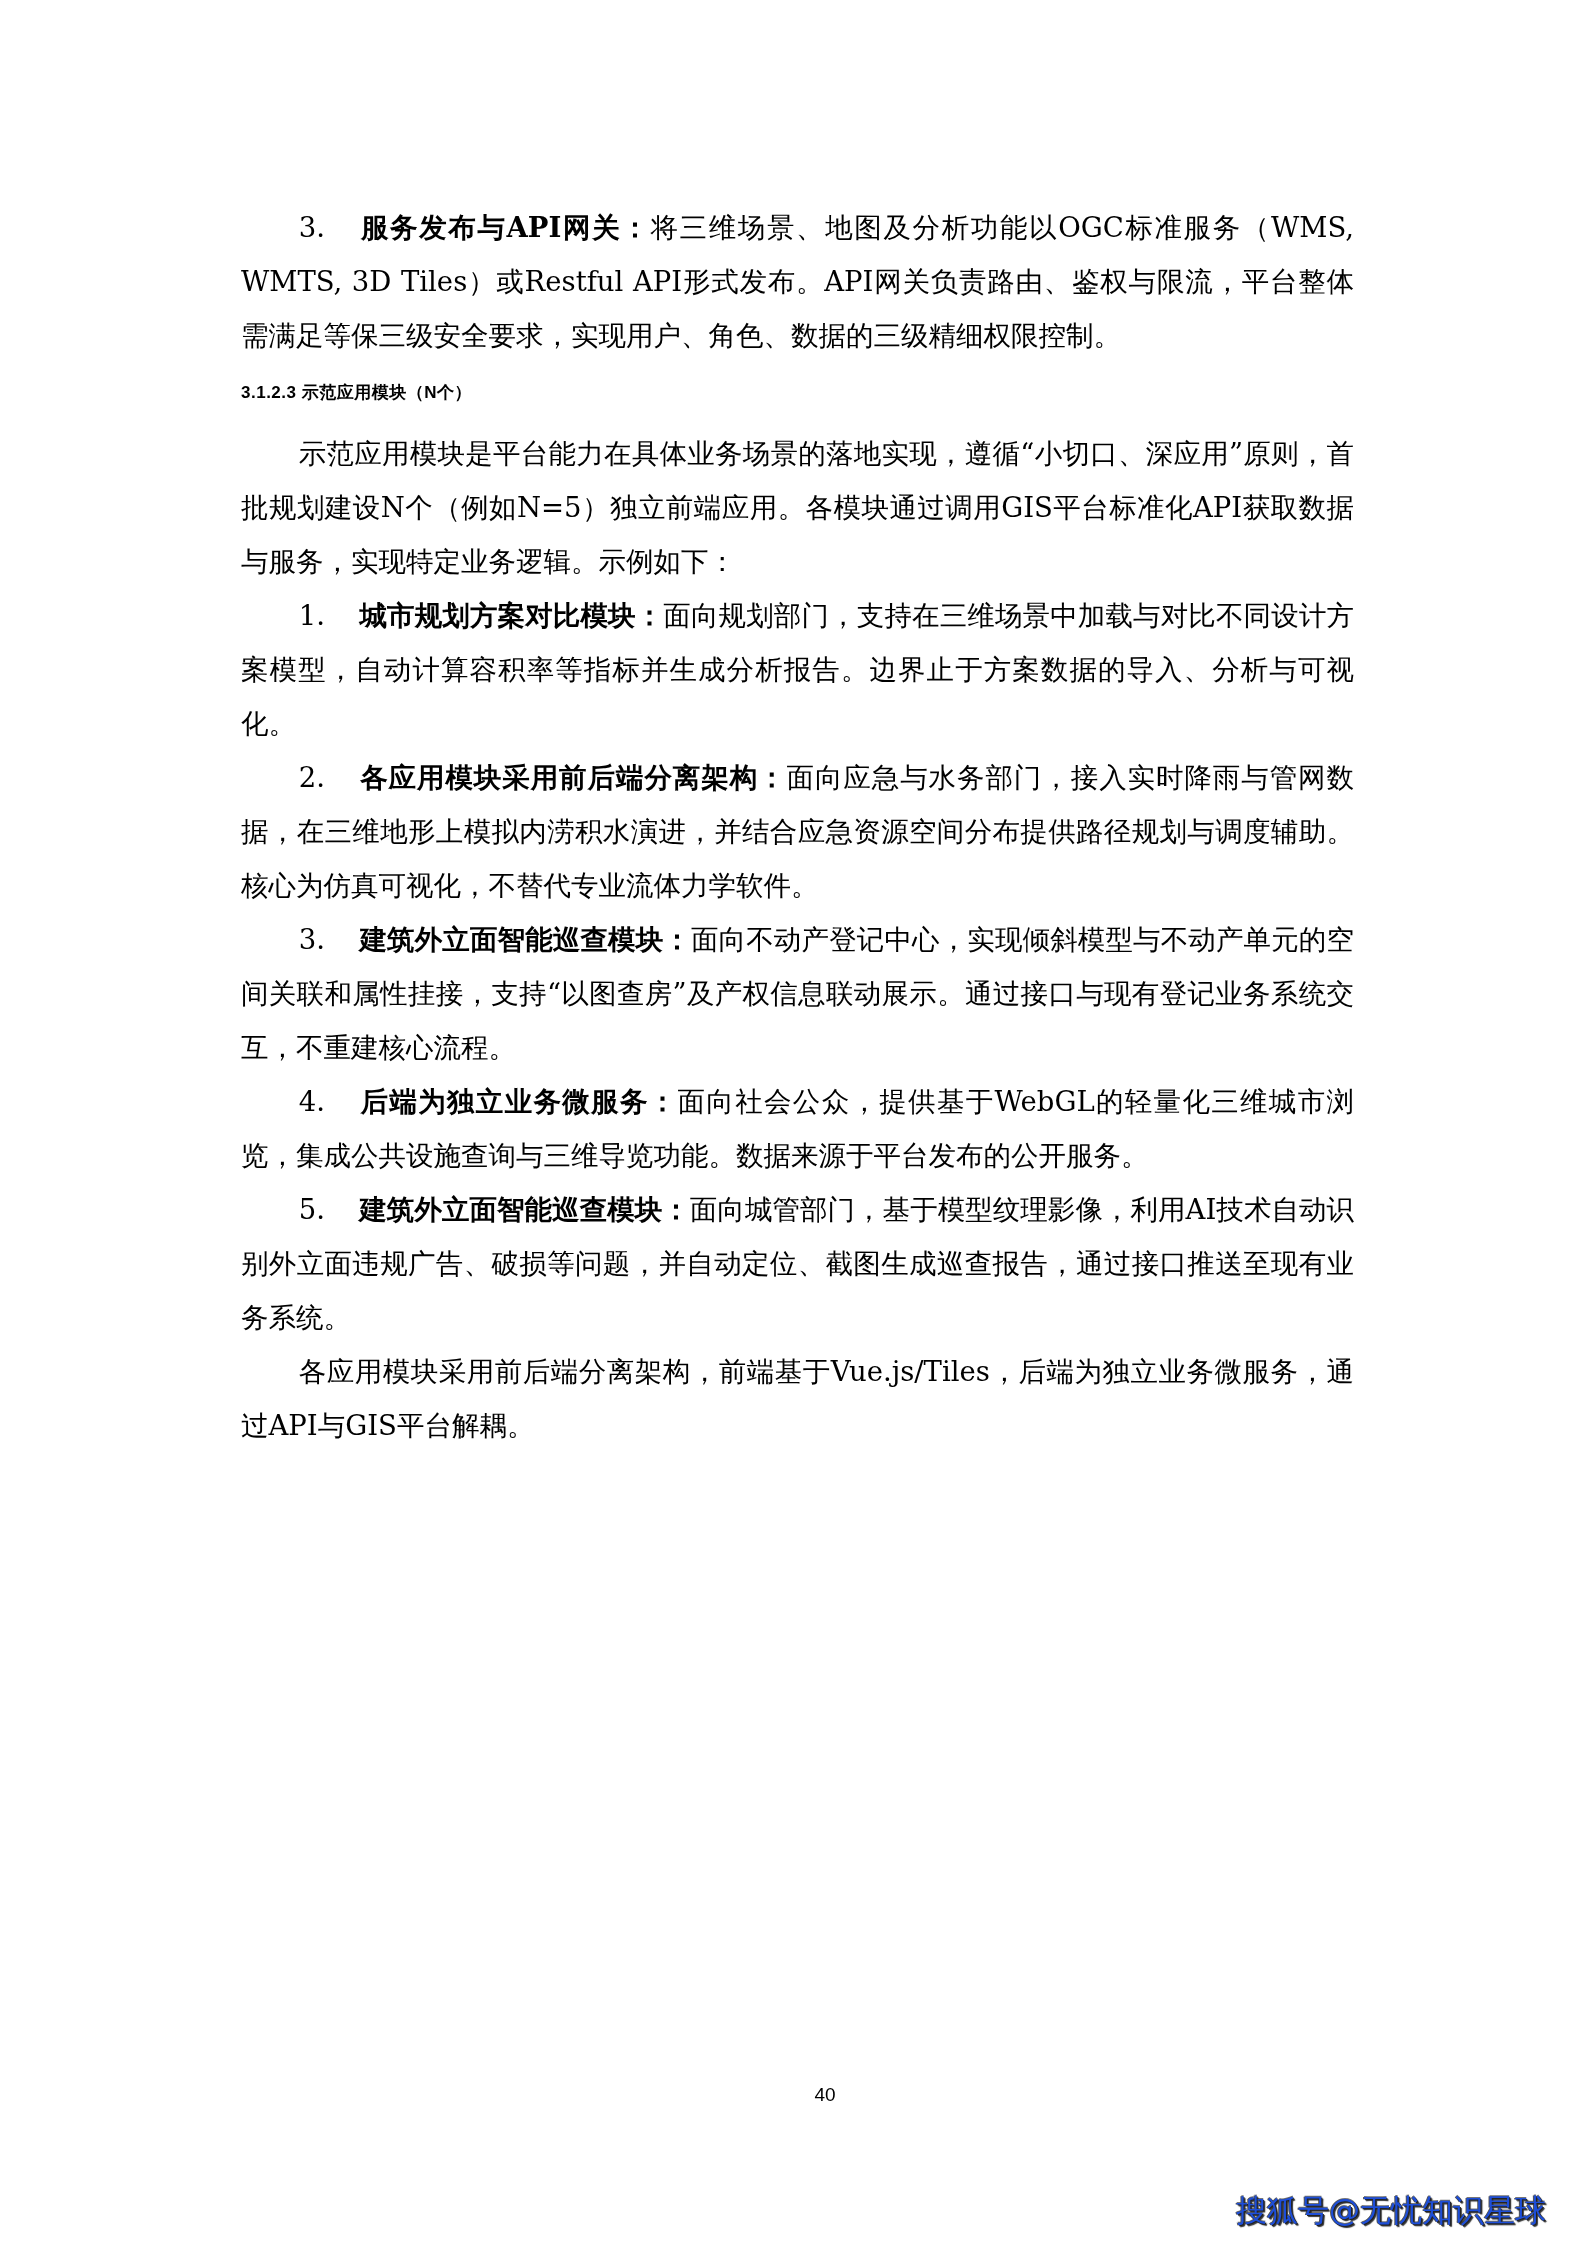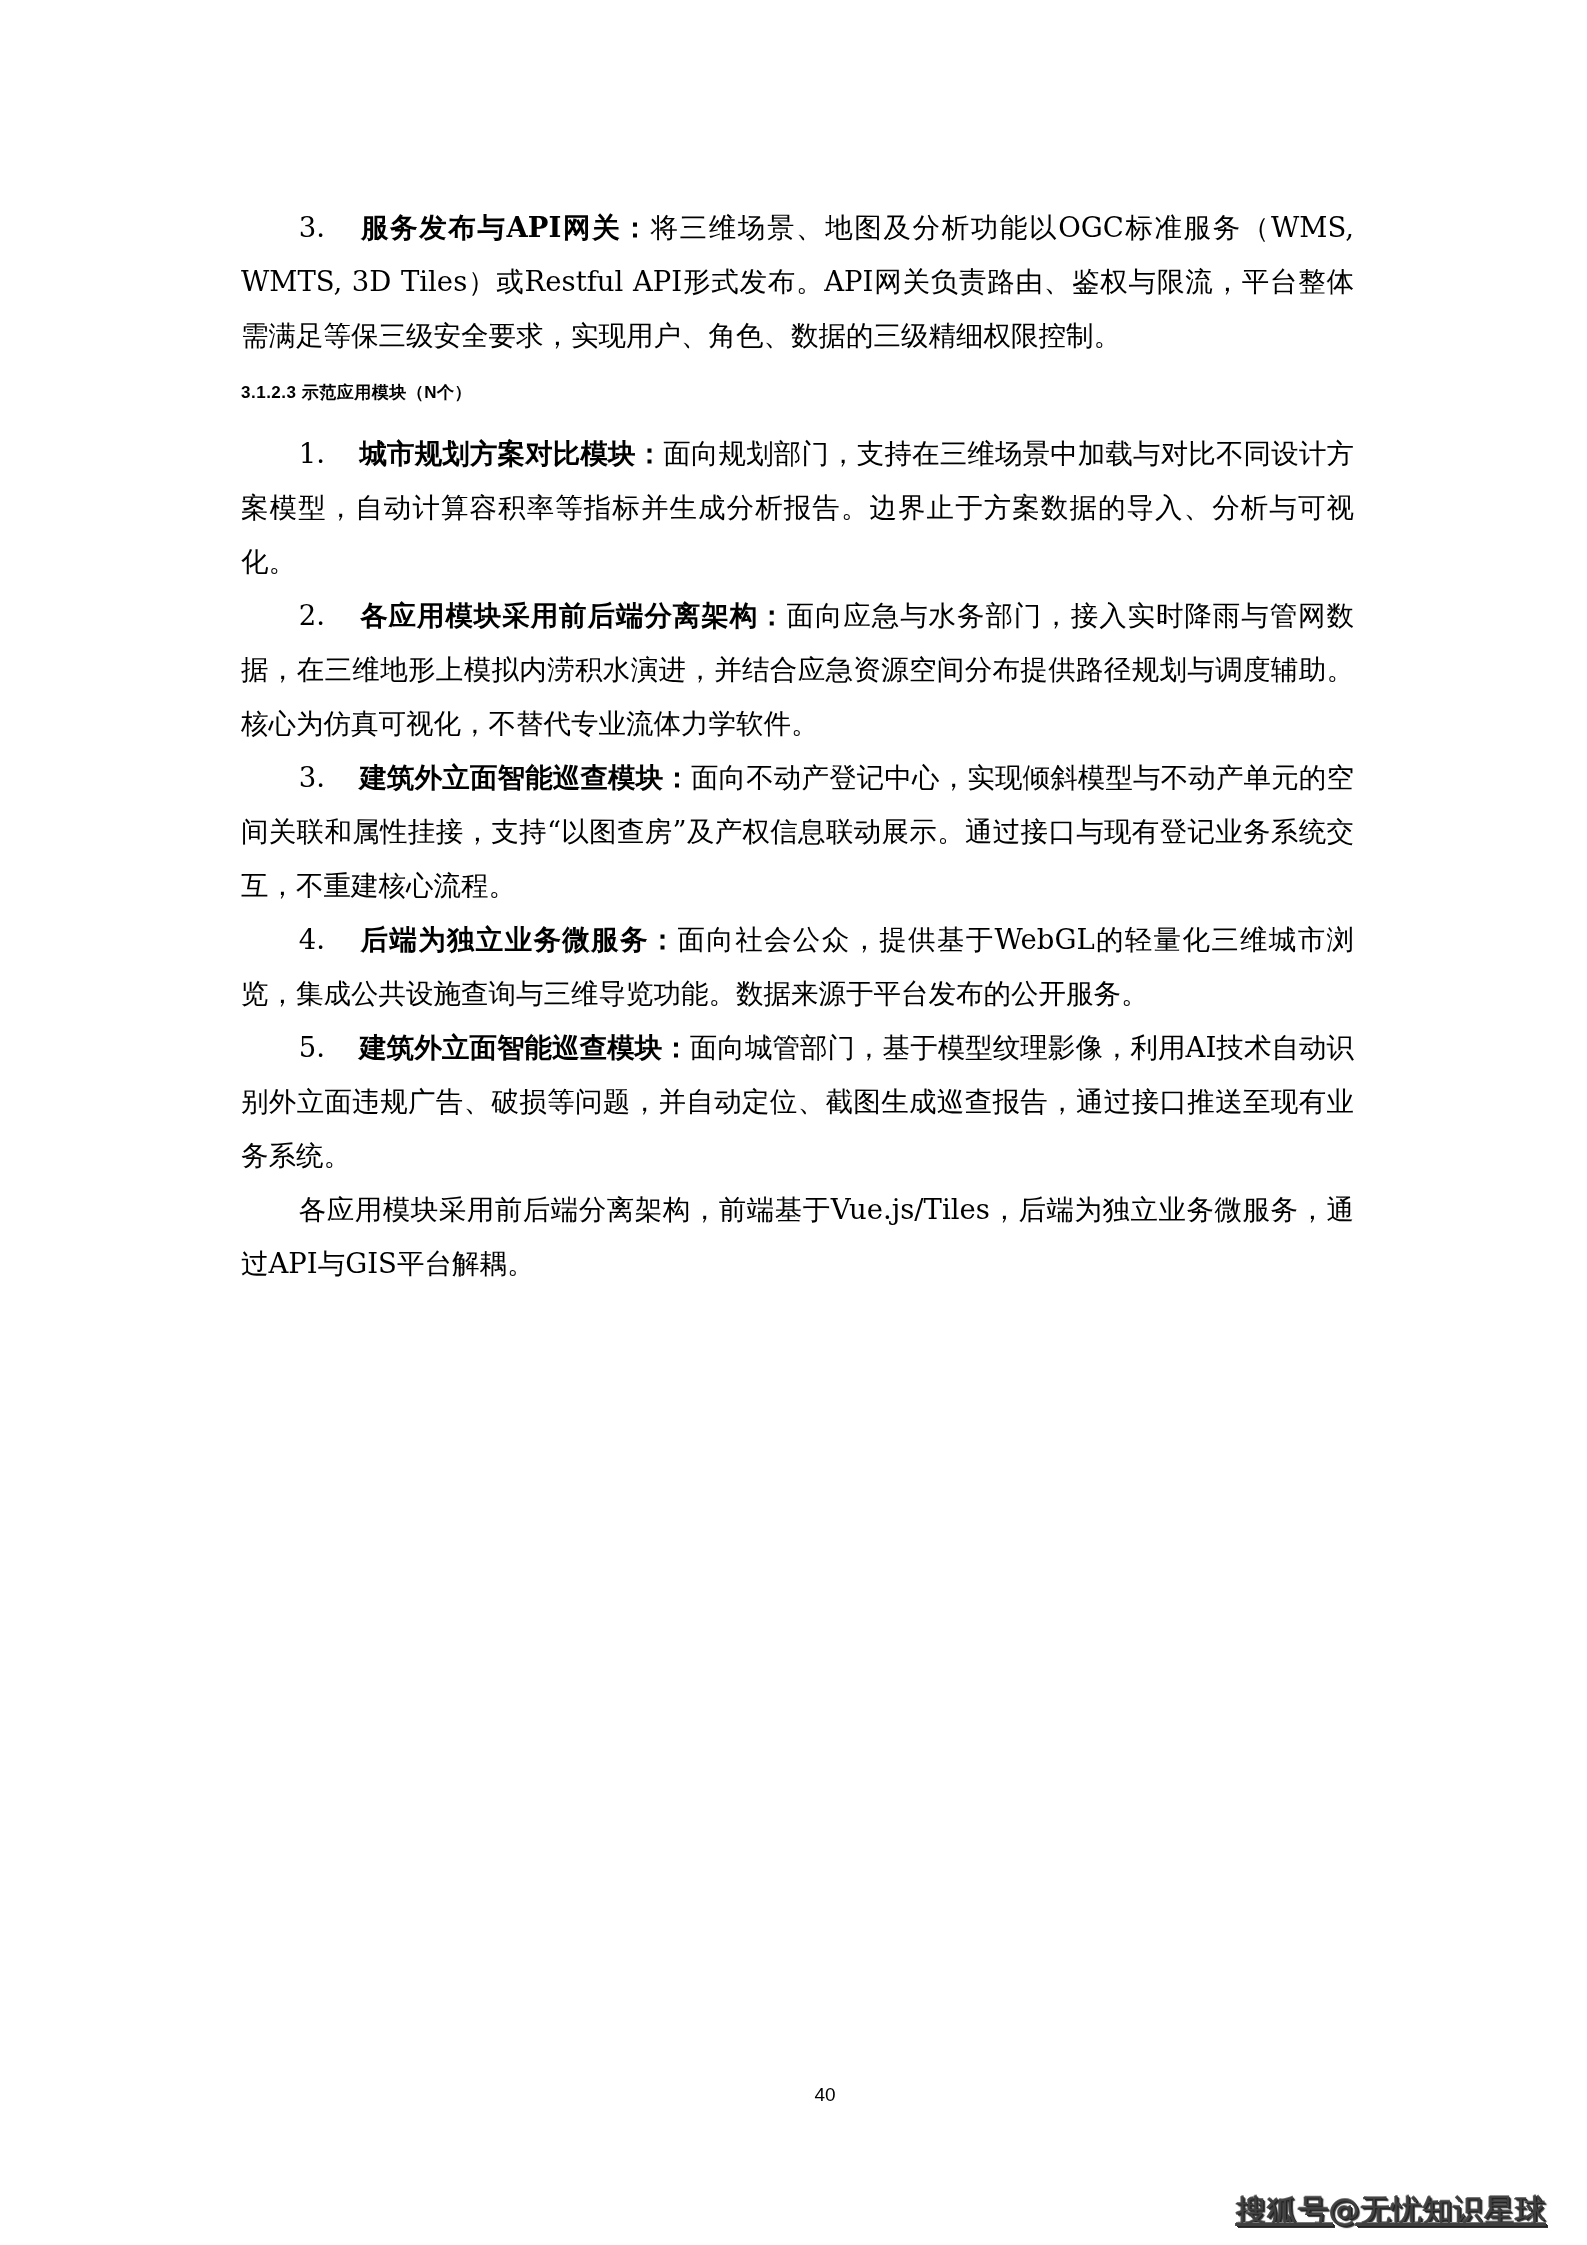--- a/index.html
+++ b/index.html
@@ -67,42 +67,42 @@
     font-family: "Liberation Sans", "DejaVu Sans", sans-serif;
     font-size: 19px;
     color: #000;
   }
   .watermark {
     position: absolute;
     left: 1236px;
     top: 2190px;
     font-family: "DejaVu Sans", "Liberation Sans", sans-serif;
     font-size: 31px;
-    color: #404040;
+    color: #1d4ed8;
     letter-spacing: 0px;
     text-shadow:
       1px 1px 0 #222,
       2px 2px 1px #333,
       -1px 0 0 #555,
       0 -1px 0 #777;
-    text-decoration: underline;
   }
 </style>
 </head>
 <body>
 
 <div class="page">
   <div class="content">
 
     <p class="list-item">
       <span class="num">3.</span><span class="label">服务发布与API网关：</span><span>将三维场景、地图及分析功能以OGC标准服务（WMS, WMTS, 3D Tiles）或Restful API形式发布。API网关负责路由、鉴权与限流，平台整体需满足等保三级安全要求，实现用户、角色、数据的三级精细权限控制。</span>
     </p>
 
     <h3 class="heading">3.1.2.3 示范应用模块（N个）</h3>
 
+    <p class="indent">示范应用模块是平台能力在具体业务场景的落地实现，遵循“小切口、深应用”原则，首批规划建设N个（例如N=5）独立前端应用。各模块通过调用GIS平台标准化API获取数据与服务，实现特定业务逻辑。示例如下：</p>
 
     <p class="list-item">
       <span class="num">1.</span><span class="label">城市规划方案对比模块：</span><span>面向规划部门，支持在三维场景中加载与对比不同设计方案模型，自动计算容积率等指标并生成分析报告。边界止于方案数据的导入、分析与可视化。</span>
     </p>
 
     <p class="list-item">
       <span class="num">2.</span><span class="label">各应用模块采用前后端分离架构：</span><span>面向应急与水务部门，接入实时降雨与管网数据，在三维地形上模拟内涝积水演进，并结合应急资源空间分布提供路径规划与调度辅助。核心为仿真可视化，不替代专业流体力学软件。</span>
     </p>
 
     <p class="list-item">

